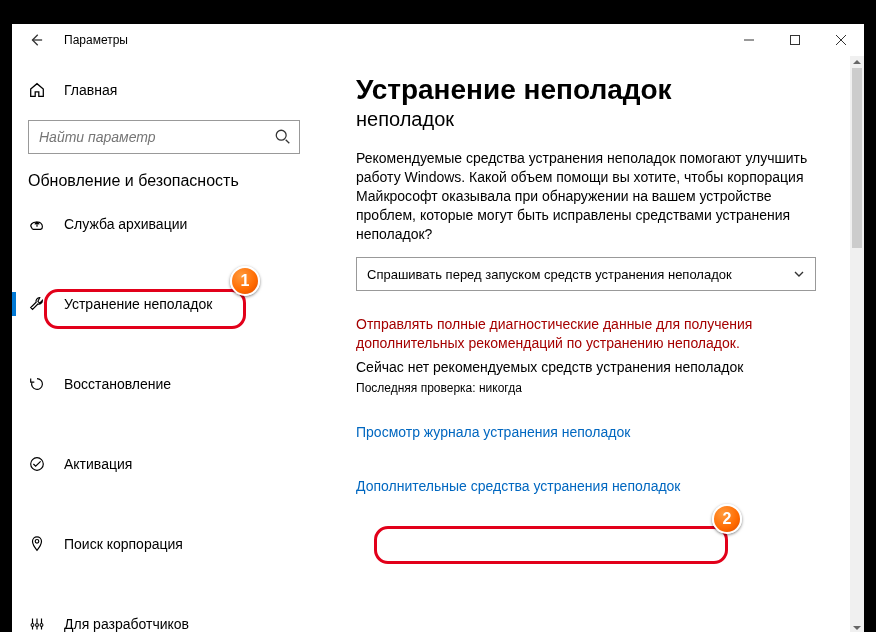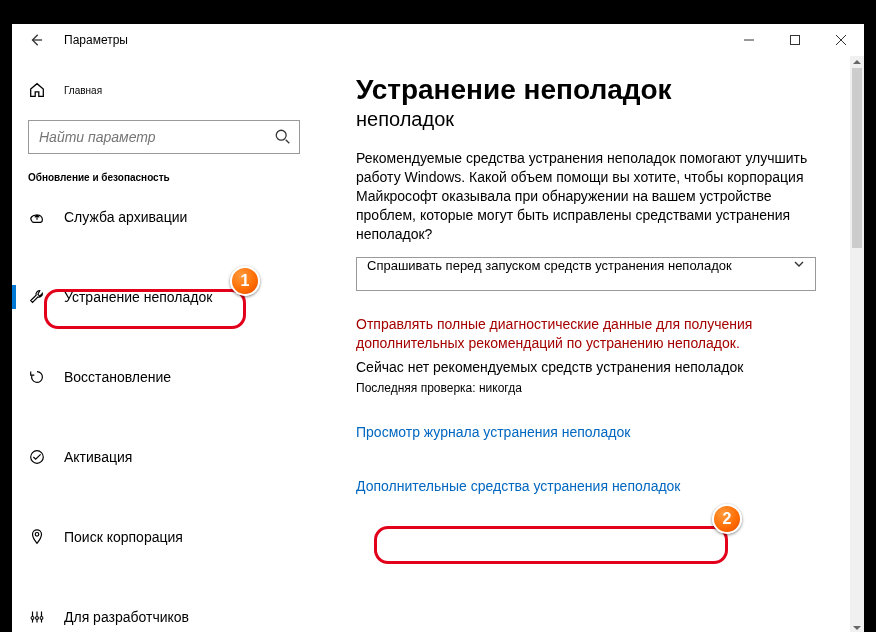--- a/index.html
+++ b/index.html
@@ -9,35 +9,35 @@
 .back-btn { width: 48px; height: 32px; display: flex; align-items: center; justify-content: center; color: #333; }
 .back-btn svg { width: 14px; height: 14px; }
 .title { font-size: 12px; color: #000; padding-left: 4px; }
 .win-controls { margin-left: auto; display: flex; }
 .win-btn { width: 46px; height: 32px; display: flex; align-items: center; justify-content: center; color: #333; }
 .win-btn svg { width: 10px; height: 10px; }
 .content { flex: 1; display: flex; overflow: hidden; }
 .sidebar { width: 320px; padding: 14px 0 0 0; }
 .home-row { display: flex; align-items: center; height: 40px; padding-left: 16px; gap: 18px; }
 .home-row .icon { width: 18px; height: 18px; color: #000; }
-.home-label { font-size: 10px; color: #000; }
+.home-label { font-size: 14px; color: #000; }
 .search-wrap { margin: 10px 32px 18px 16px; position: relative; }
 .search-input { width: 100%; height: 34px; border: 1px solid #999; padding: 0 34px 0 10px; font-size: 14px; font-style: italic; color: #666; outline: none; }
 .search-icon { position: absolute; right: 8px; top: 8px; width: 18px; height: 18px; color: #333; }
-.section-head { padding: 0 16px 12px 16px; font-size: 10px; font-weight: 700; color: #000; }
+.section-head { padding: 0 16px 12px 16px; font-size: 16px; font-weight: 400; color: #000; }
 .nav-list { display: flex; flex-direction: column; gap: 36px; }
 .nav-item { display: flex; align-items: center; height: 44px; padding-left: 16px; gap: 18px; position: relative; }
 .nav-item.active::before { content: ""; position: absolute; left: 0; top: 10px; bottom: 10px; width: 4px; background: #0078d4; }
 .nav-item .icon { width: 18px; height: 18px; color: #000; flex-shrink: 0; }
 .nav-label { font-size: 14px; color: #000; }
 .main { flex: 1; padding: 18px 12px 0 24px; position: relative; overflow: hidden; }
 .main-title { font-size: 28px; font-weight: 600; color: #000; margin-bottom: 2px; }
 .main-sub { font-size: 20px; color: #000; margin-bottom: 18px; }
 .body-text { font-size: 14px; color: #000; line-height: 1.35; margin-bottom: 14px; max-width: 460px; }
-.combo { border: 1px solid #999; height: 34px; display: flex; align-items: flex-start; padding: 0 10px; max-width: 460px; margin-bottom: 24px; position: relative; gap: 8px; }
+.combo { border: 1px solid #999; height: 34px; display: flex; align-items: center; padding: 0 10px; max-width: 460px; margin-bottom: 24px; position: relative; gap: 8px; }
 .combo-text { font-size: 13px; color: #000; }
 .combo-chev { margin-left: auto; width: 12px; height: 12px; color: #333; }
 .link-blue { font-size: 14px; color: #0067c0; display: inline-block; }
 .warn-text { font-size: 14px; color: #a50000; line-height: 1.35; margin-bottom: 6px; max-width: 460px; }
 .plain-text { font-size: 14px; color: #000; margin-bottom: 6px; }
 .small-text { font-size: 12px; color: #000; margin-bottom: 28px; }
 .link-row { margin-bottom: 36px; }
 .link-row2 { margin-bottom: 0; display: inline-block; }
 .scrollbar { position: absolute; right: 0; top: 0; width: 14px; height: 100%; background: #f0f0f0; }
 .scrollbar-thumb { position: absolute; top: 12px; left: 2px; width: 10px; height: 180px; background: #ccc; }

